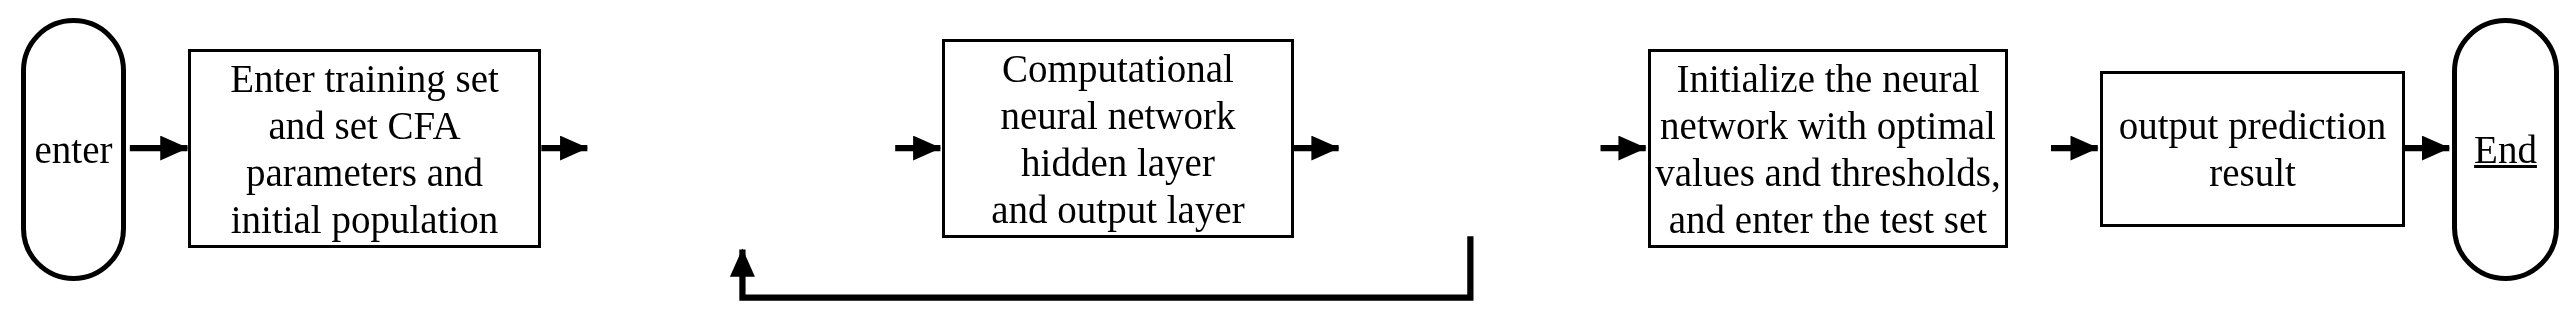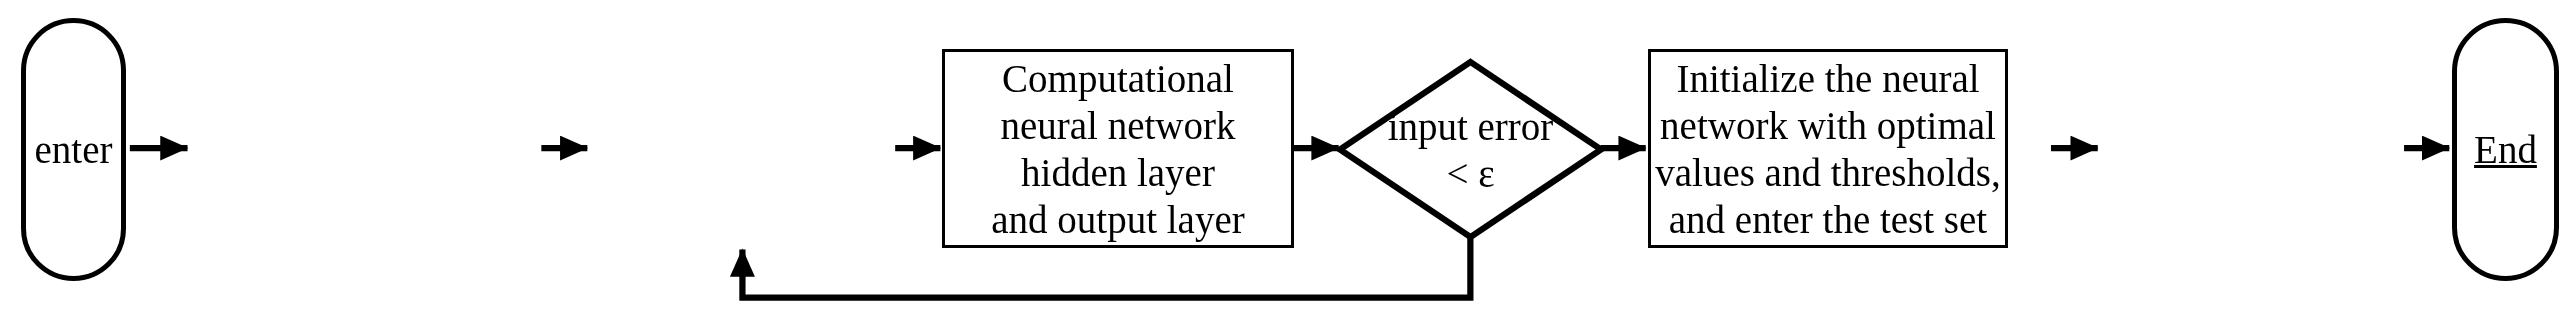--- a/index.html
+++ b/index.html
@@ -40,21 +40,21 @@
     position: relative;
     font-size: 39px;
     line-height: 47px;
     white-space: pre-line;
     z-index: 2;
   }
   
   #node-start   { left: 21px;   top: 18px; width: 105px; height: 263px; }
   #node-enter   { left: 188px;  top: 49px; width: 353px; height: 199px; }
   #node-weights { left: 588px;  top: 49px; width: 307px; height: 199px; }
-  #node-compute { left: 942px; top: 49px; width: 352px; height: 199px; }
+  #node-compute { left: 942px; top: 39px; width: 352px; height: 199px; }
   #node-decide  { left: 1340px; top: 62px; width: 261px; height: 175px; }
   #node-init    { left: 1648px; top: 49px; width: 360px; height: 199px; }
   #node-output  { left: 2100px; top: 71px; width: 305px; height: 156px; }
   #node-end     { left: 2452px; top: 18px; width: 107px; height: 263px; text-decoration: underline; }
 </style>
 </head>
 <body>
 
 <div class="canvas">
 
@@ -73,43 +73,46 @@
       <path d="M2630 190 L2690 190" marker-end="url(#arrow)"></path>
       <path d="M3083 190 L3141 190" marker-end="url(#arrow)"></path>
       <path d="M1885 303 L1885 382 L951 382 L951 320" marker-end="url(#arrow)"></path>
     </g>
   </svg>
 
   <div class="node stadium" id="node-start">
     <div class="label">enter</div>
   </div>
 
+  <div class="node rect" id="node-enter">
+    <div class="label">Enter training set
+and set CFA
+parameters and
+initial population</div>
+  </div>
 
 
   <div class="node rect" id="node-compute">
     <div class="label">Computational
 neural network
 hidden layer
 and output layer</div>
   </div>
 
-  <div class="node diamond" id="node-decide">
-    <svg class="diamond-svg" viewBox="0 0 334 224" xmlns="http://www.w3.org/2000/svg">
-      <polygon points="167,0 334,112 167,224 0,112" fill="#ffffff" stroke="#000000" stroke-width="8"></polygon>
-    </svg>
-    <div class="label">input error
-&lt; ε</div>
-  </div>
 
   <div class="node rect" id="node-init">
     <div class="label">Initialize the neural
 network with optimal
 values and thresholds,
 and enter the test set</div>
   </div>
 
+  <div class="node rect" id="node-output">
+    <div class="label">output prediction
+result</div>
+  </div>
 
   <div class="node stadium" id="node-end">
     <div class="label">End</div>
   </div>
 
 </div>
 
 
 </body></html>

